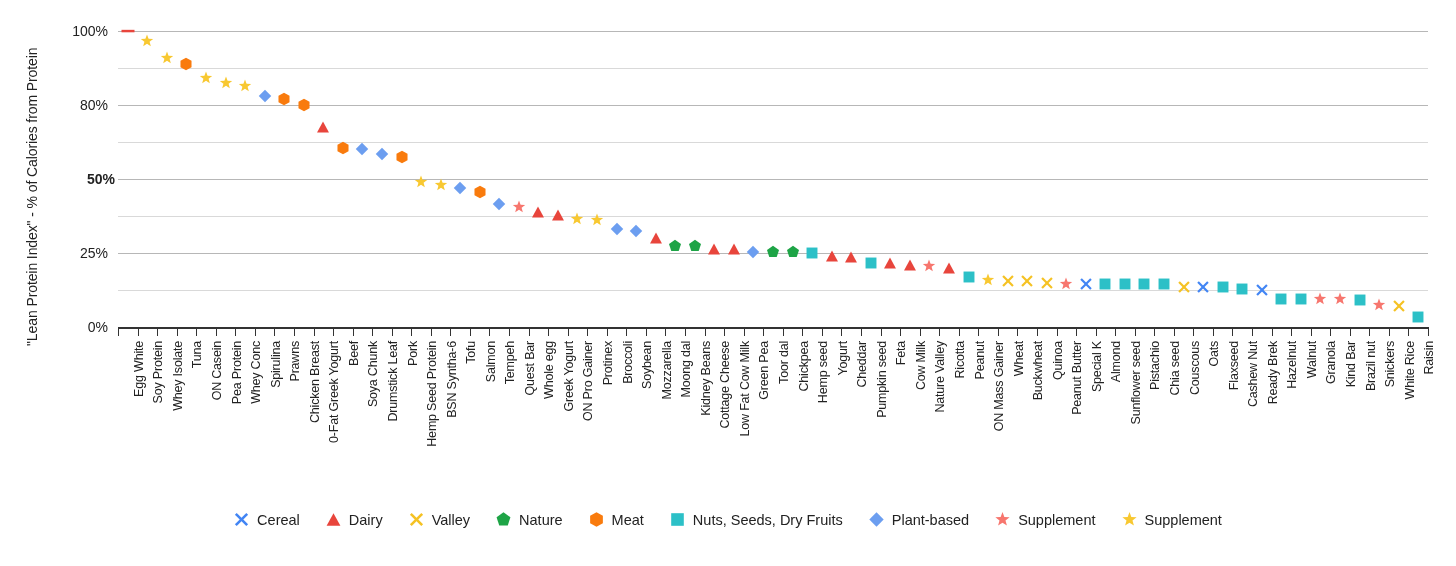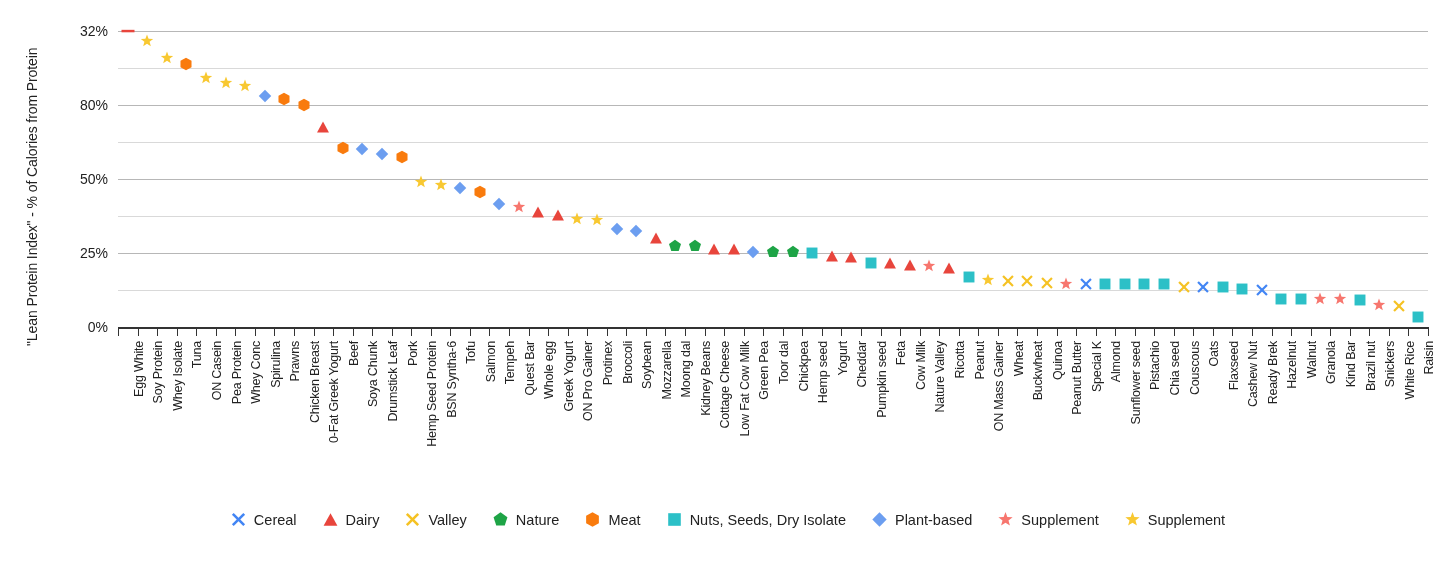--- a/index.html
+++ b/index.html
@@ -99,23 +99,23 @@
       <div class="gridline" style="left: 118px; width: 1310px; top: 216px;"></div>
       <div class="gridline major" style="left: 118px; width: 1310px; top: 179px;"></div>
       <div class="gridline" style="left: 118px; width: 1310px; top: 142px;"></div>
       <div class="gridline major" style="left: 118px; width: 1310px; top: 105px;"></div>
       <div class="gridline" style="left: 118px; width: 1310px; top: 68px;"></div>
       <div class="gridline major" style="left: 118px; width: 1310px; top: 31px;"></div>
     </div>
   <div id="ytick-layer">
       <div class="ytick" style="top: 327px; left: 50px; right: auto; width: 58px;">0%</div>
       <div class="ytick" style="top: 253px; left: 50px; right: auto; width: 58px;">25%</div>
-      <div class="ytick" style="top: 179px; left: 50px; right: auto; width: 58px;">50%</div>
+      <div class="ytick" style="top: 179px; left: 57px; right: auto; width: 58px; font-weight: bold;">50%</div>
       <div class="ytick" style="top: 105px; left: 50px; right: auto; width: 58px;">80%</div>
-      <div class="ytick" style="top: 31px; left: 50px; right: auto; width: 58px;">32%</div>
+      <div class="ytick" style="top: 31px; left: 50px; right: auto; width: 58px;">100%</div>
     </div>
   <div id="axis-zero"></div>
   <div id="xtick-layer">
       <div class="xtick" style="left: 118px;"></div>
       <div class="xtick" style="left: 138px;"></div>
       <div class="xtick" style="left: 157px;"></div>
       <div class="xtick" style="left: 177px;"></div>
       <div class="xtick" style="left: 196px;"></div>
       <div class="xtick" style="left: 216px;"></div>
       <div class="xtick" style="left: 235px;"></div>
@@ -286,21 +286,21 @@
       <div class="legend-item">
         <span class="legend-glyph"><svg width="15" height="15" viewBox="0 0 15 15">
             <polygon points="7.50,0.15 13.87,3.83 13.87,11.17 7.50,14.85 1.13,11.18 1.13,3.82" fill="#f97b0d"></polygon>
           </svg></span>
         <span class="legend-label">Meat</span>
       </div>
       <div class="legend-item">
         <span class="legend-glyph"><svg width="15" height="15" viewBox="0 0 15 15">
             <rect x="1.2" y="1.2" width="12.6" height="12.6" fill="#2cc0c7"></rect>
           </svg></span>
-        <span class="legend-label">Nuts, Seeds, Dry Isolate</span>
+        <span class="legend-label">Nuts, Seeds, Dry Fruits</span>
       </div>
       <div class="legend-item">
         <span class="legend-glyph"><svg width="15" height="15" viewBox="0 0 15 15">
             <polygon points="7.5,0.3 14.7,7.5 7.5,14.7 0.3,7.5" fill="#6c9ef0"></polygon>
           </svg></span>
         <span class="legend-label">Plant-based</span>
       </div>
       <div class="legend-item">
         <span class="legend-glyph"><svg width="15" height="15" viewBox="0 0 15 15">
             <polygon points="7.50,0.00 9.35,4.95 14.63,5.18 10.50,8.47 11.91,13.57 7.50,10.65 3.09,13.57 4.50,8.47 0.37,5.18 5.65,4.95" fill="#f7766e"></polygon>

